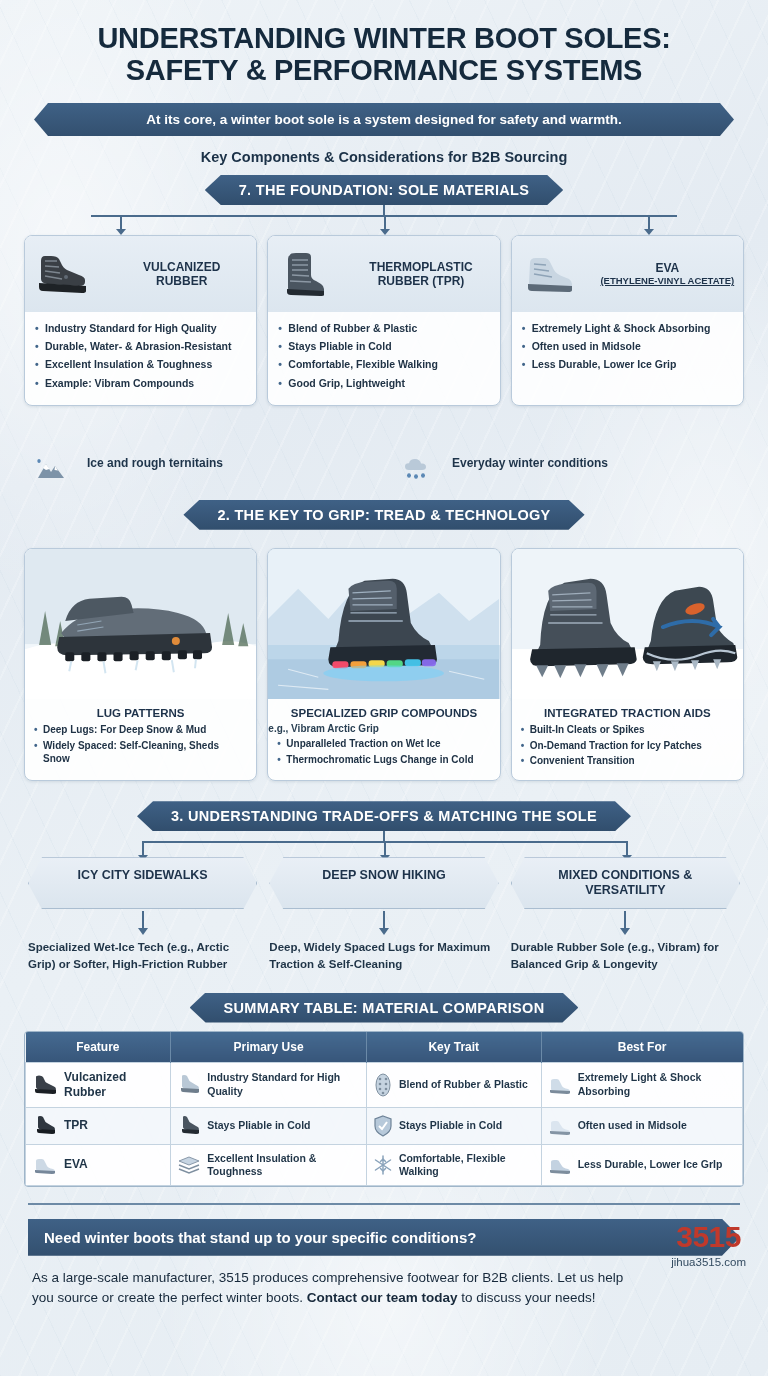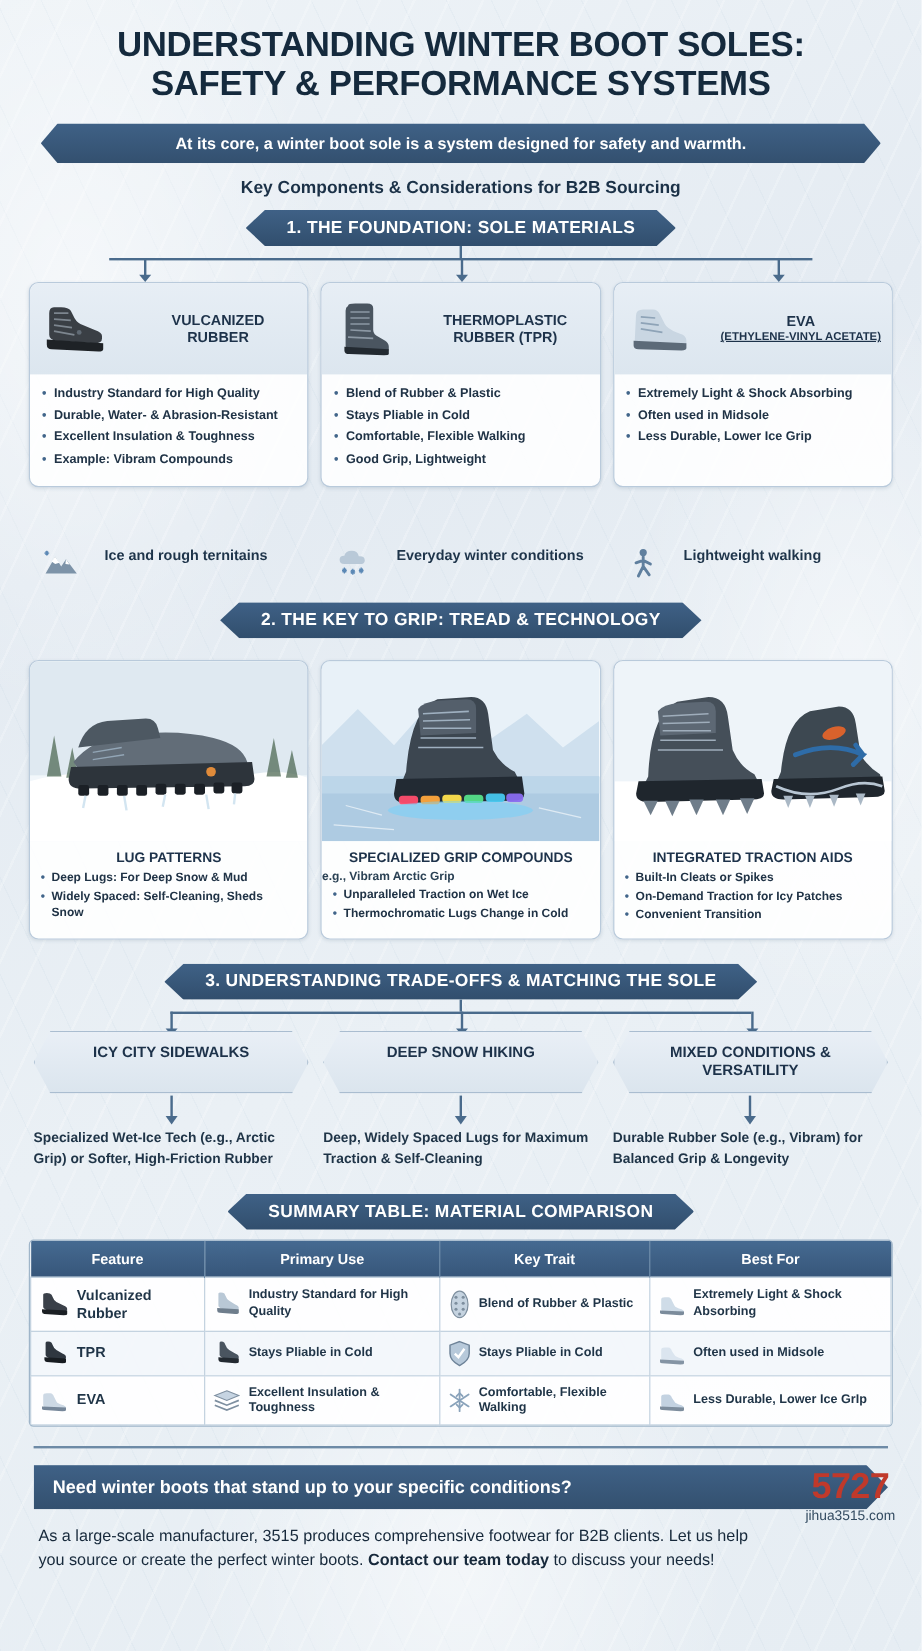--- a/index.html
+++ b/index.html
@@ -214,21 +214,21 @@
 
   <div class="title">
     <span>UNDERSTANDING WINTER BOOT SOLES:</span>
     <span class="l2">SAFETY &amp; PERFORMANCE SYSTEMS</span>
   </div>
 
   <div class="subtitle-banner">At its core, a winter boot sole is a system designed for safety and warmth.</div>
 
   <div class="section-sub">Key Components &amp; Considerations for B2B Sourcing</div>
 
-  <div class="sec-header">1. THE FOUNDATION: SOLE MATERIALS</div>
+  <div class="sec-header">7. THE FOUNDATION: SOLE MATERIALS</div>
 
   <div class="connector">
     <div class="vline"></div>
     <div class="hline"></div>
     <div class="drop" style="left:14%"></div>
       <div class="arrow" style="left:14%"></div>
     <div class="drop" style="left:50%"></div>
       <div class="arrow" style="left:50%"></div>
     <div class="drop" style="left:86%"></div>
       <div class="arrow" style="left:86%"></div>
@@ -325,29 +325,20 @@
           <path d="M8 14 Q4 14 4 10.5 Q4 7 8 7.2 Q9 3 14 3 Q19 3 20 7.5 Q25 7 25 11 Q25 14 21 14 Z" fill="#b9c9d8"></path>
           <g stroke="#5b88b5" stroke-width="1.1">
             <path d="M8 17 L8 22 M6 19.5 L10 19.5 M6.5 18 L9.5 21 M9.5 18 L6.5 21"></path>
             <path d="M15 18 L15 23 M13 20.5 L17 20.5 M13.5 19 L16.5 22 M16.5 19 L13.5 22"></path>
             <path d="M22 17 L22 22 M20 19.5 L24 19.5 M20.5 18 L23.5 21 M23.5 18 L20.5 21"></path>
           </g>
         </svg>
       </span>
       <span class="txt">Everyday winter conditions</span>
     </div>
-    <div class="use">
-      <span>
-        <svg width="26" height="28" viewBox="0 0 26 28">
-          <circle cx="13" cy="4.5" r="3" fill="#5f7f9e"></circle>
-          <path d="M13 8 L13 16 M13 16 L9 24 M13 16 L18 23 M13 11 L7 13 M13 11 L19 14" stroke="#5f7f9e" stroke-width="2.4" fill="none" stroke-linecap="round"></path>
-        </svg>
-      </span>
-      <span class="txt">Lightweight walking</span>
-    </div>
   </div>
 
   <div style="height:18px"></div>
   <div class="sec-header">2. THE KEY TO GRIP: TREAD &amp; TECHNOLOGY</div>
 
   <div style="height:14px"></div>
 
   <div class="grip3">
 
     <div class="gcard">
@@ -690,17 +681,17 @@
   <div class="cta-rule"></div>
 
   <div class="cta-banner">Need winter boots that stand up to your specific conditions?</div>
 
   <div class="cta-body">
     <span>As a large-scale manufacturer, 3515 produces comprehensive footwear for B2B clients. Let us help you source or create the perfect winter boots.</span>
     <b>Contact our team today</b><span> to discuss your needs!</span>
   </div>
 
   <div class="brand">
-    <div class="bname">5727</div>
+    <div class="bname">3515</div>
     <div class="burl">jihua3515.com</div>
   </div>
 
 </div>
 
 </body></html>

